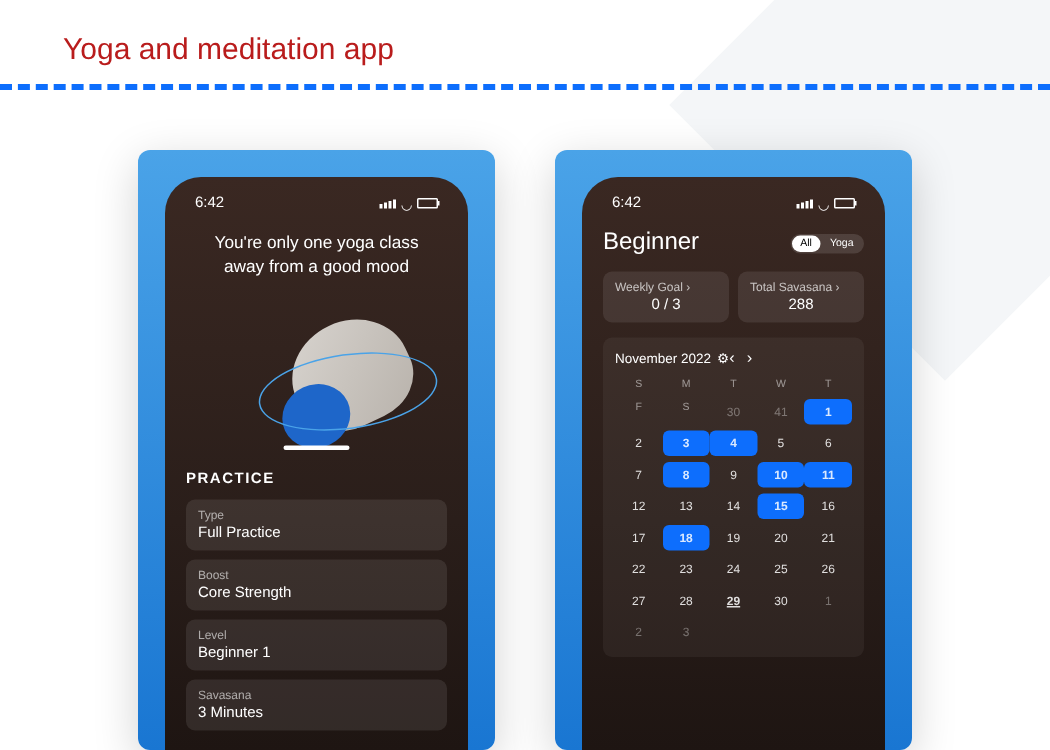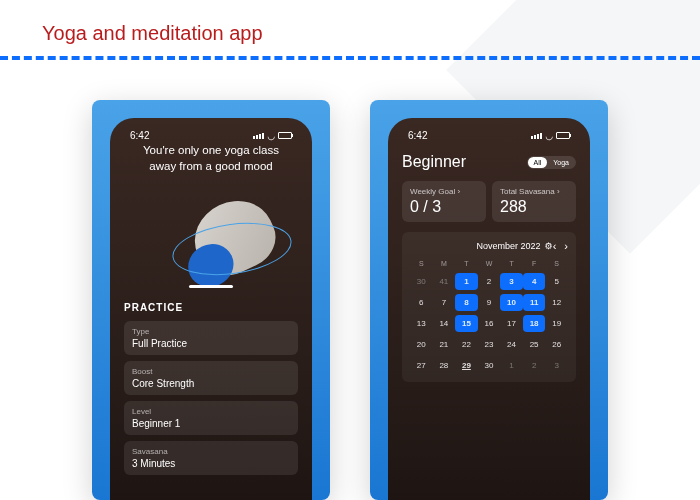--- a/index.html
+++ b/index.html
@@ -71,21 +71,21 @@
 .signal-dots span:nth-child(1){height:3px}
 .signal-dots span:nth-child(2){height:4px}
 .signal-dots span:nth-child(3){height:5px}
 .signal-dots span:nth-child(4){height:6px}
 .batt { width: 14px; height: 7px; border:1px solid #fff; border-radius:1px; position:relative;}
 .batt::after{content:'';position:absolute;right:-2px;top:1px;width:1px;height:3px;background:#fff;}
 .wifi { font-size: 9px; }
 .tagline {
   font-size: 11.5px;
   text-align: center;
-  margin: 0 6px 0;
+  margin: 12px 6px 0;
   font-weight: 500;
   line-height: 1.35;
 }
 .yoga-img {
   margin-top: 18px;
   height: 96px;
   position: relative;
 }
 .body-shape {
   position: absolute;
@@ -159,37 +159,37 @@
   display:flex; gap:6px; margin-top:10px;
 }
 .stat-card {
   flex:1;
   background: rgba(255,255,255,0.09);
   border-radius:6px;
   padding: 6px 8px;
 }
 .stat-card .sc-label { font-size: 8px; color:rgba(255,255,255,0.7); }
 .stat-card .sc-label::after { content:' ›'; }
-.stat-card .sc-value { font-size: 16px; font-weight:500; margin-top:2px;}
+.stat-card .sc-value { font-size: 10px; font-weight:500; margin-top:2px;text-align:center;}
 .calendar {
   margin-top: 10px;
   background: rgba(255,255,255,0.05);
   border-radius:6px;
   padding: 8px;
 }
 .cal-header {
-  display:flex; justify-content:flex-end; align-items:center;
+  display:flex; justify-content:flex-start; align-items:center;
   font-size:9px; margin-bottom:6px;
 }
 .cal-header .month { display:flex; align-items:center; gap:4px;}
 .gear { font-size:9px; }
 .chev { display:flex; gap:8px; font-size:11px;}
 .cal-grid {
   display:grid;
-  grid-template-columns: repeat(7,1fr);
+  grid-template-columns: repeat(5,1fr);
   gap: 4px 0;
   text-align:center;
 }
 .dow { font-size:7px; color:rgba(255,255,255,0.5); padding:2px 0;}
 .day { font-size:8px; padding:4px 0; border-radius:4px; color:rgba(255,255,255,0.85);}
 .day.highlight { background:#0d6efd; font-weight:600;}
 .day.muted { color:rgba(255,255,255,0.35);}
 .day.today { text-decoration: underline; font-weight:600;}
 </style>
 </head>

